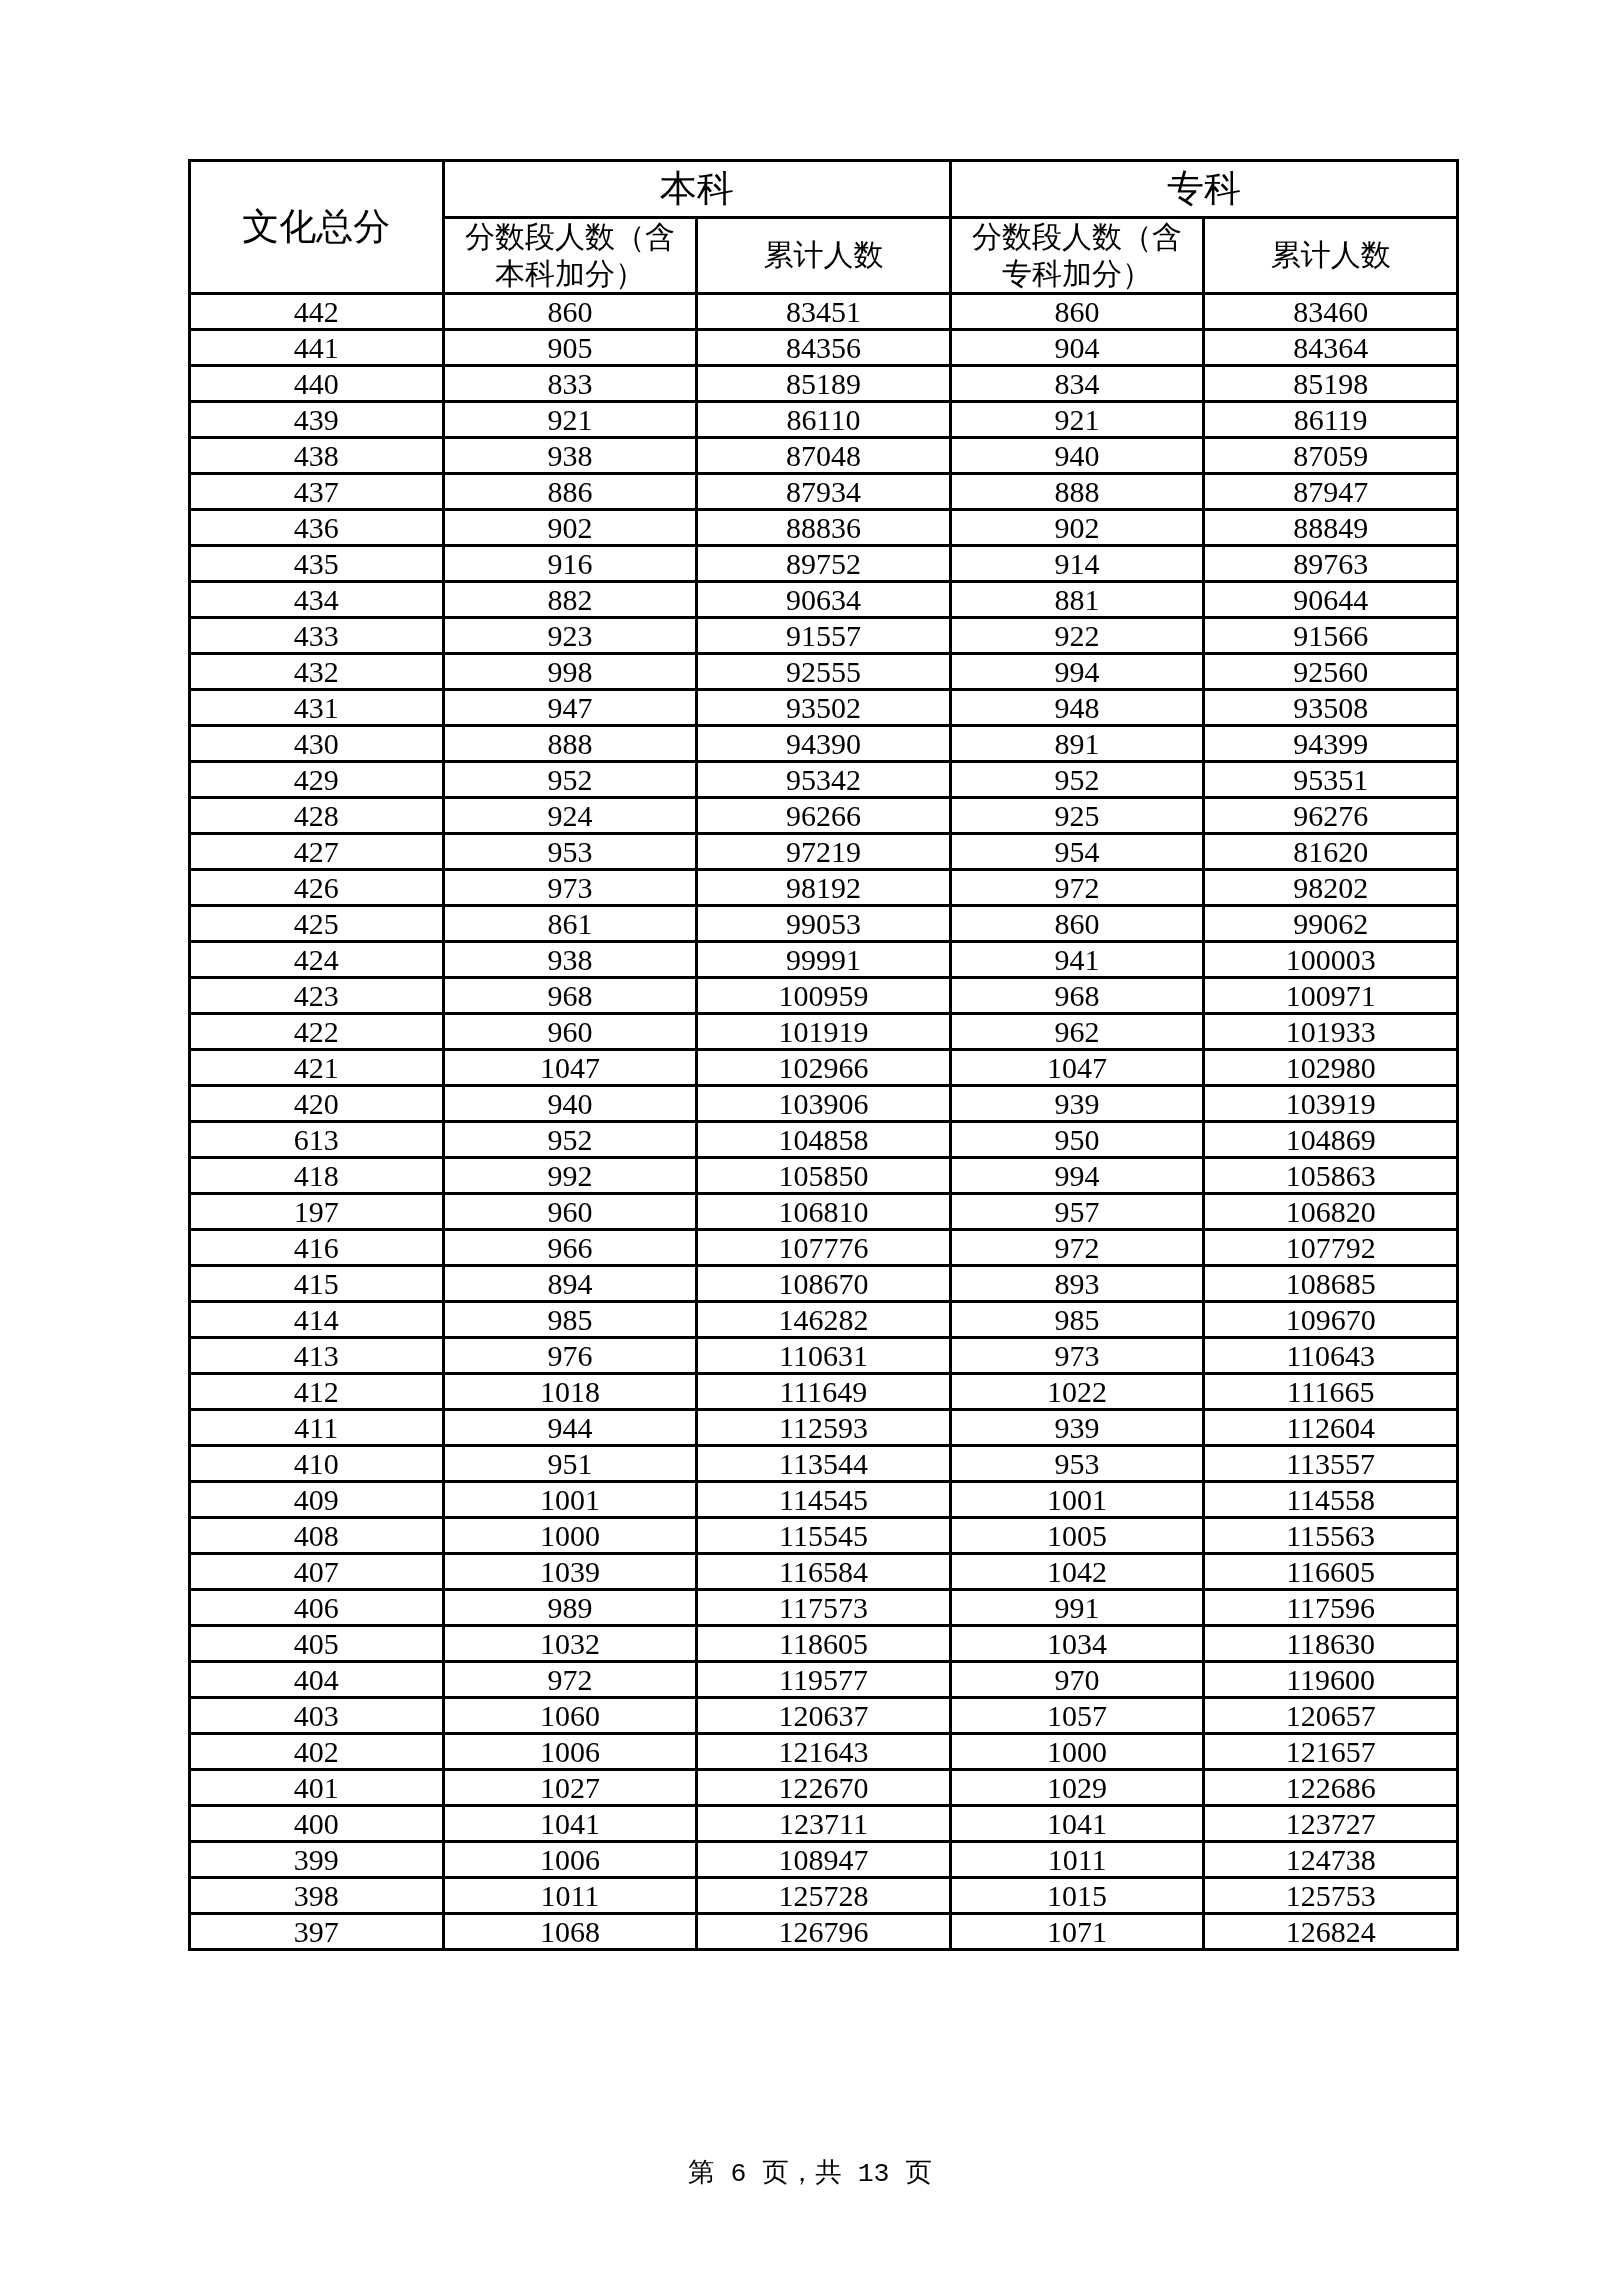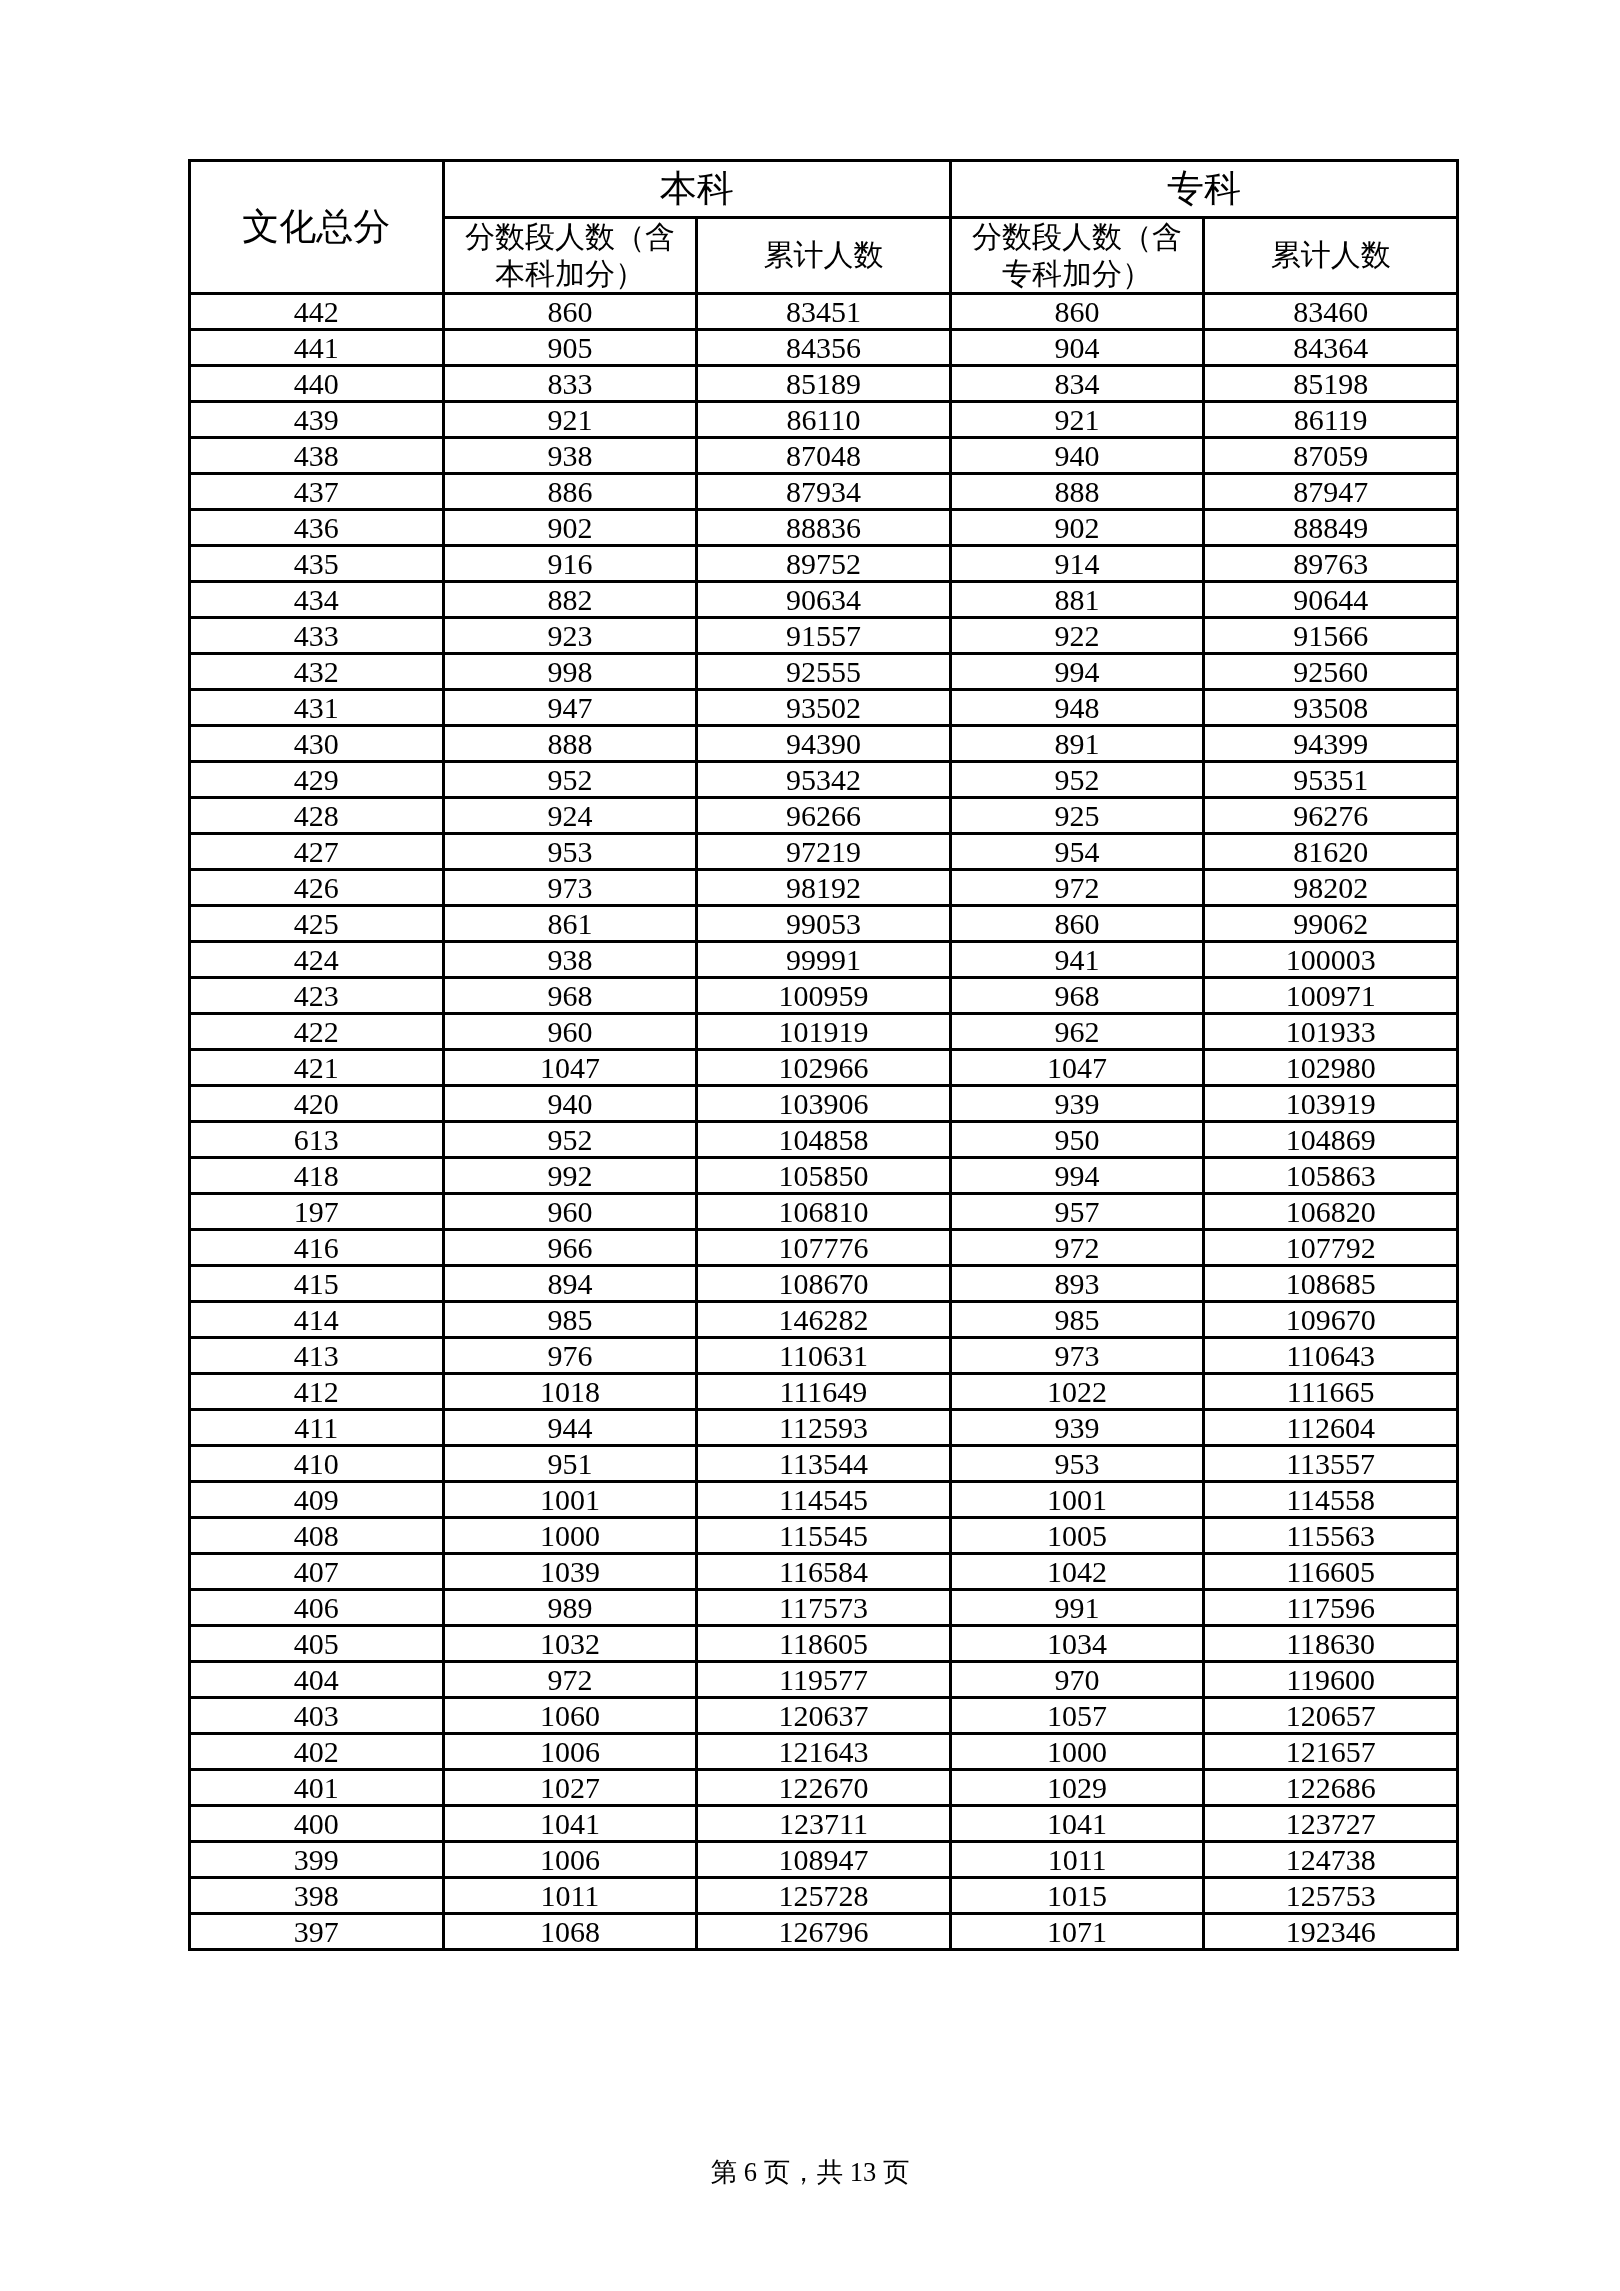--- a/index.html
+++ b/index.html
@@ -48,21 +48,21 @@
     height: 36px;
     font-size: 30px;
     line-height: 1;
   }
   .footer {
     position: absolute;
     top: 2154px;
     left: 0;
     width: 100%;
     text-align: center;
-    font-family: Liberation Serif, serif;
+    font-family: Liberation Mono, monospace;
     font-size: 26.5px;
     color: #000000;
   }
 </style>
 </head>
 <body>
 
 <div class="table-wrap">
   <table>
     <colgroup>
@@ -399,20 +399,20 @@
           <td>1011</td>
           <td>125728</td>
           <td>1015</td>
           <td>125753</td>
         </tr>
         <tr>
           <td>397</td>
           <td>1068</td>
           <td>126796</td>
           <td>1071</td>
-          <td>192346</td>
+          <td>126824</td>
         </tr>
       </tbody>
   </table>
 </div>
 
 <div class="footer">第 6 页，共 13 页</div>
 
 
 </body></html>

